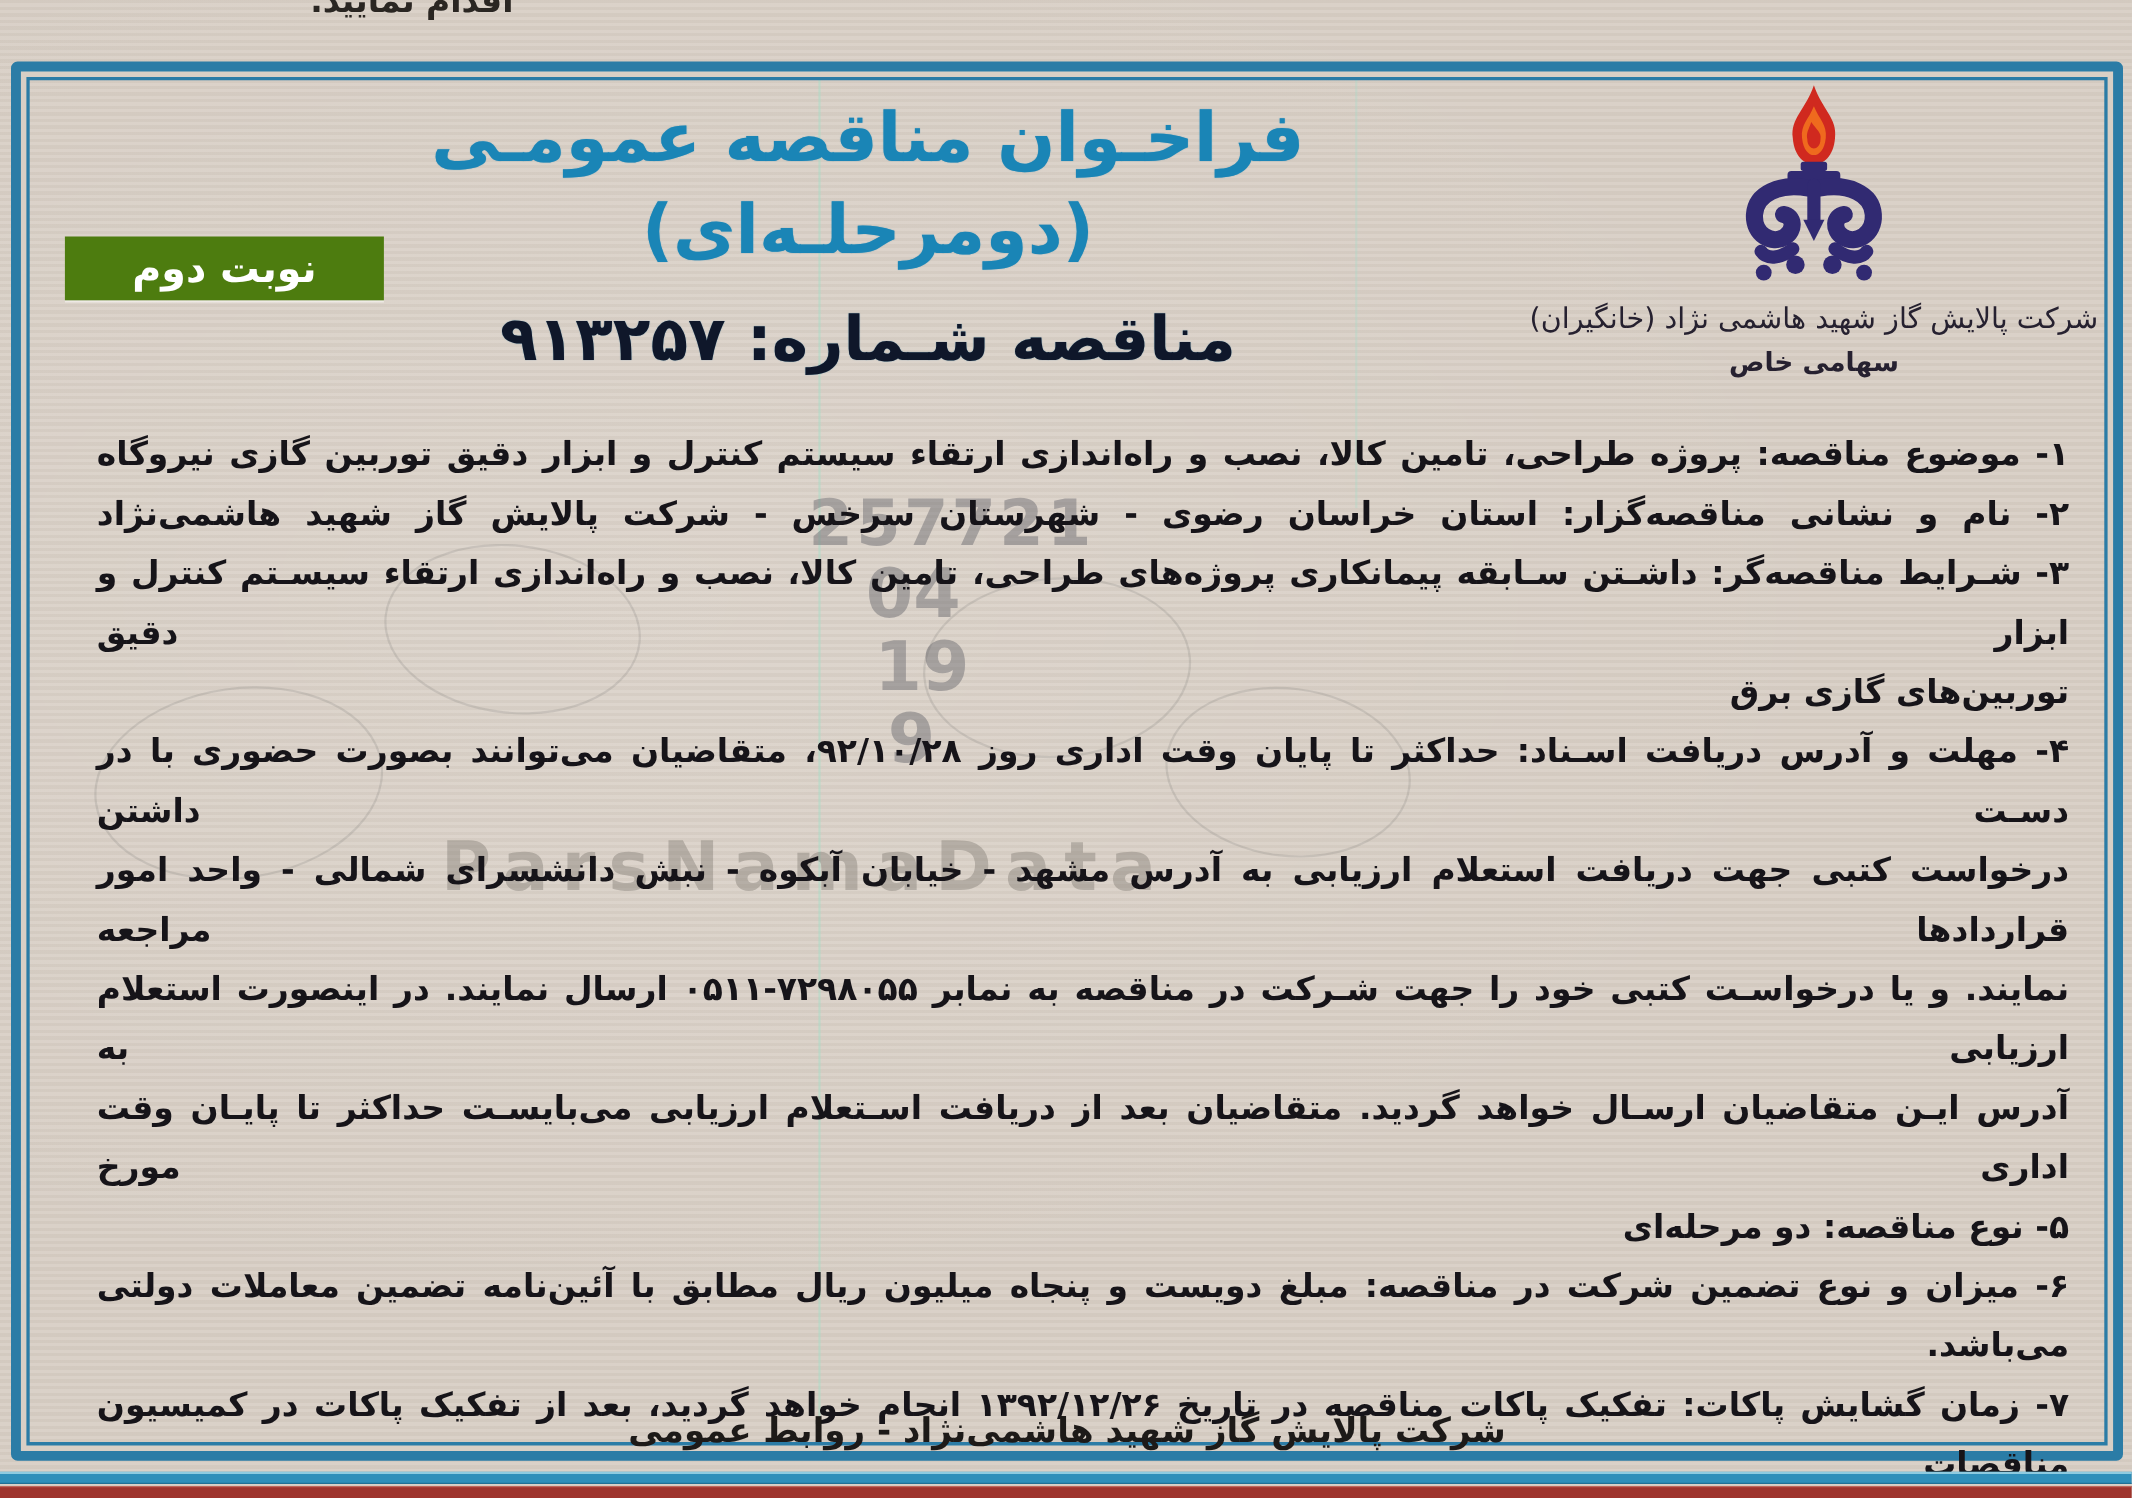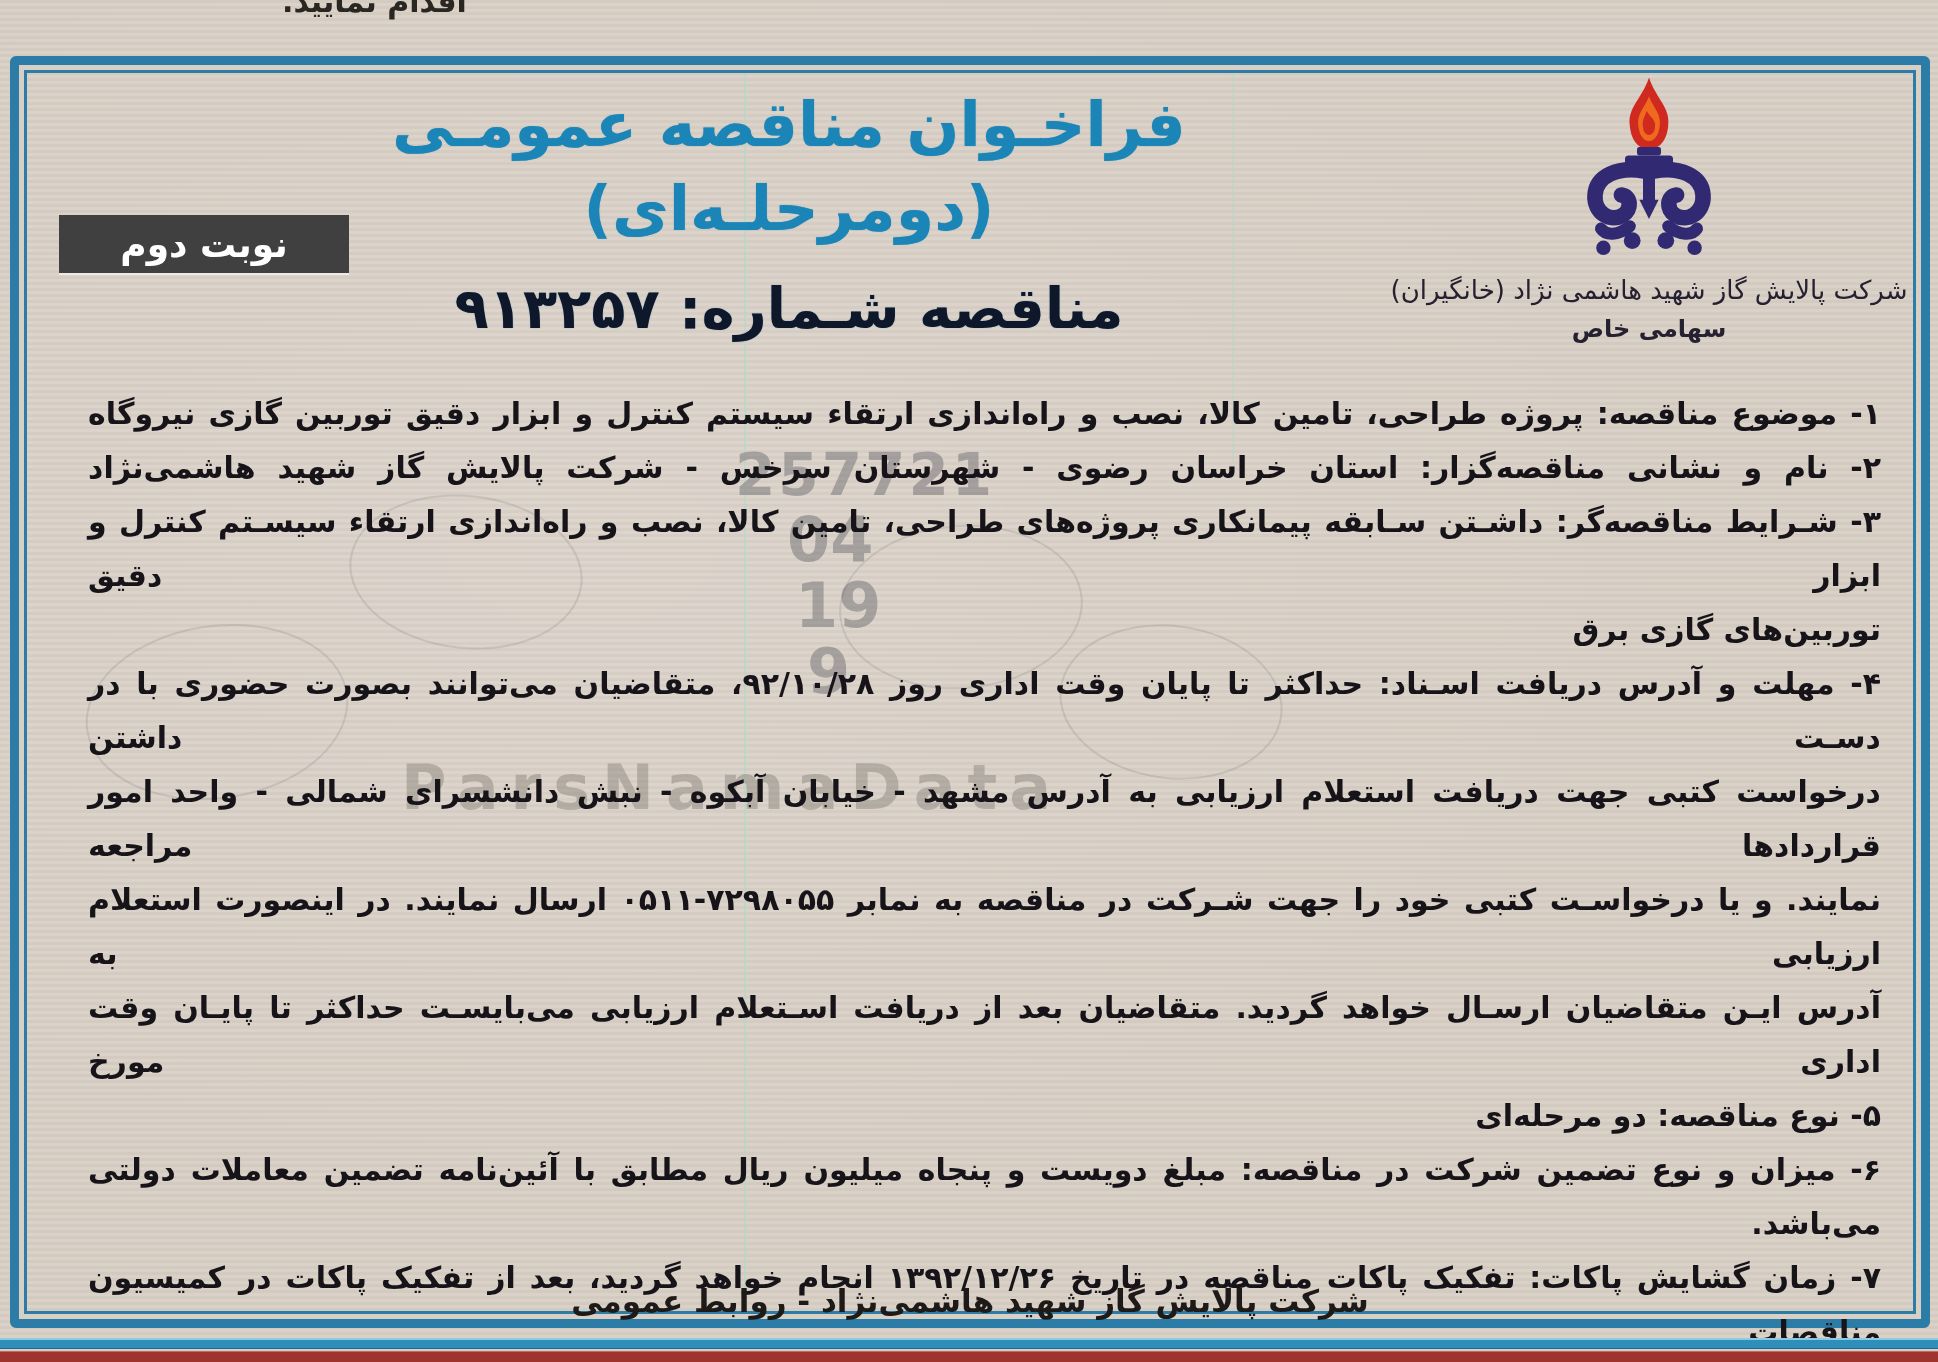--- a/index.html
+++ b/index.html
@@ -23,21 +23,21 @@
     box-shadow: inset 0 0 0 5px #d8cfc5, inset 0 0 0 8px #2b7ca6;
   }
 
   
   .title-wrap{position:absolute;left:230px;top:18px;width:1080px;text-align:center;direction:rtl;}
   .title{font-size:62px;line-height:1.35;font-weight:bold;color:#1a85b6;
          text-shadow:0 0 1px rgba(26,133,182,.6);letter-spacing:-1px;}
   .tender-no{margin-top:26px;font-size:56px;font-weight:bold;color:#0f172a;
          text-shadow:0 0 1px rgba(21,113,159,.6);}
 
-  .badge{position:absolute;left:40px;top:150px;width:290px;height:58px;background:#404040;
+  .badge{position:absolute;left:40px;top:150px;width:290px;height:58px;background:#4d7c0f;
          color:#ffffff;display:flex;align-items:center;justify-content:center;
          font-size:36px;font-weight:bold;direction:rtl;box-shadow:0 2px 0 rgba(255,255,255,.5);}
 
   .org{position:absolute;left:1340px;top:6px;width:580px;text-align:center;direction:rtl;}
   .org .logo{height:196px;display:flex;align-items:flex-end;justify-content:center;}
   .org .l1{font-size:27px;font-weight:bold;color:#262130;margin-top:4px;}
   .org .l2{font-size:26px;font-weight:normal;color:#262130;margin-top:8px;}
   .org .l3{font-size:24px;font-weight:bold;color:#262130;margin-top:10px;}
 
   

